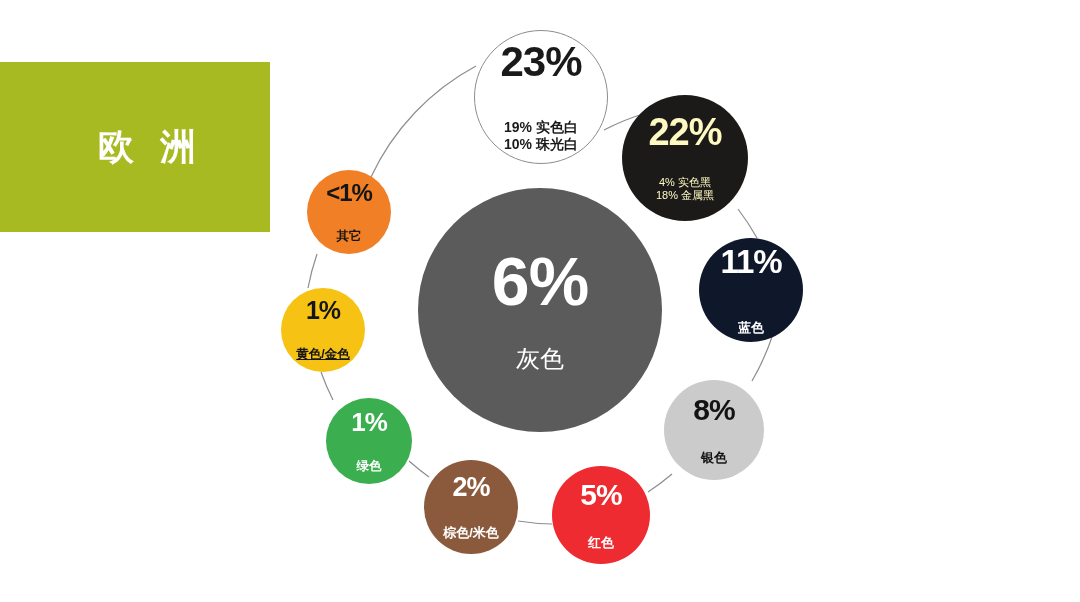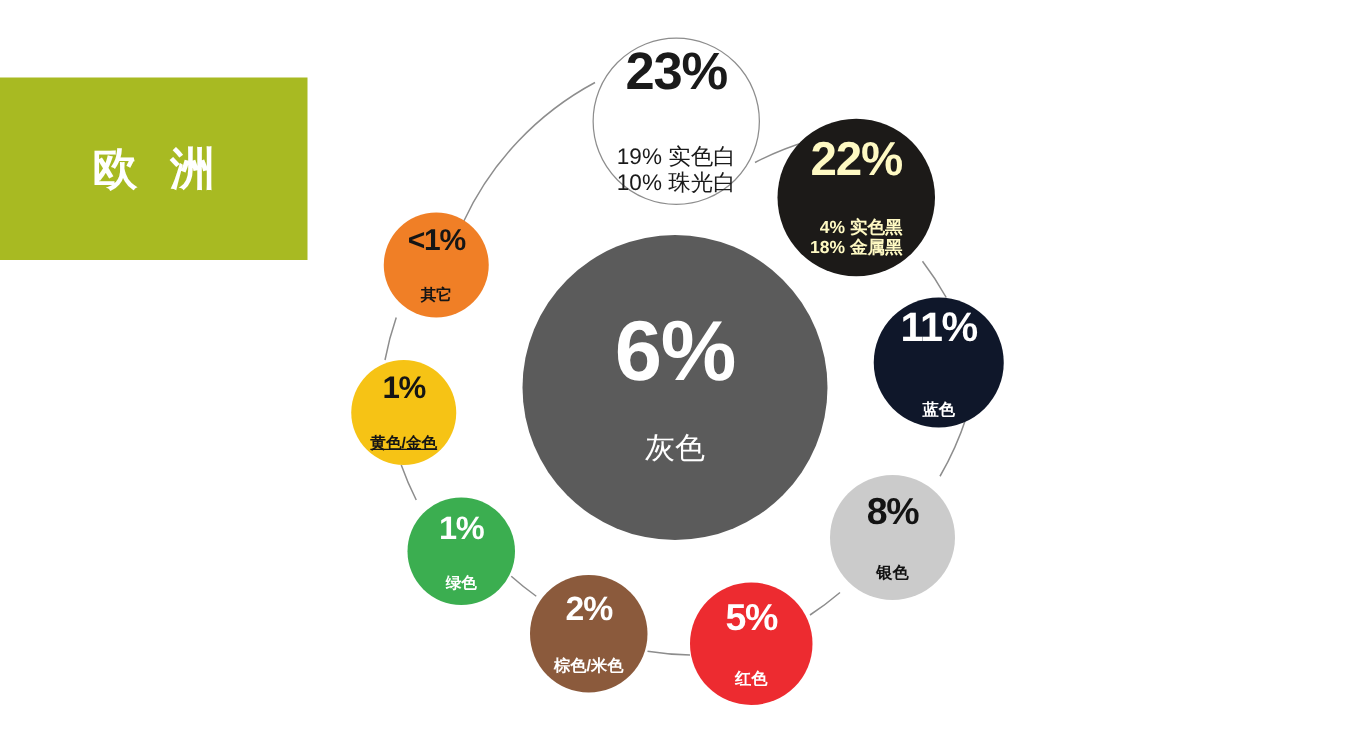--- a/index.html
+++ b/index.html
@@ -18,25 +18,26 @@
     background: #ffffff;
     overflow: hidden;
   }
 
   
   #title-banner {
     position: absolute;
     left: 0px;
     top: 62px;
     width: 246px;
-    height: 146px;
+    height: 170px;
     background: #a8ba22;
     display: flex;
     align-items: center;
     justify-content: center;
+    padding-left: 24px;
   }
   #title-text {
     color: #ffffff;
     font-size: 36px;
     font-weight: bold;
     letter-spacing: 8px;
     text-indent: 8px;
     white-space: nowrap;
   }
 
@@ -91,29 +92,29 @@
   #bubble-gray .pct { font-size: 68px; }
   #bubble-gray .sub { font-size: 24px; margin-top: 13px; font-weight: normal; }
 
   
   #bubble-white {
     left: 474px; top: 30px; width: 134px; height: 134px;
     background: #ffffff; color: #1a1a1a;
     border: 1px solid #8d8d8d;
   }
   #bubble-white .pct { font-size: 42px; }
-  #bubble-white .sub-lines { font-size: 18px; margin-top: 18px; font-weight: normal; }
+  #bubble-white .sub-lines { font-size: 14px; margin-top: 18px; font-weight: bold; }
 
   
   #bubble-black {
     left: 622px; top: 95px; width: 126px; height: 126px;
     background: #1c1a18; color: #fef9c3;
   }
   #bubble-black .pct { font-size: 38px; }
-  #bubble-black .sub-lines { font-size: 14px; margin-top: 6px; font-weight: bold; align-items: flex-end; }
+  #bubble-black .sub-lines { font-size: 11px; margin-top: 6px; font-weight: normal; }
 
   
   #bubble-blue {
     left: 699px; top: 238px; width: 104px; height: 104px;
     background: #0f172a; color: #ffffff;
   }
   #bubble-blue .pct { font-size: 33px; }
   #bubble-blue .sub { font-size: 13px; margin-top: 23px; }
 
   

